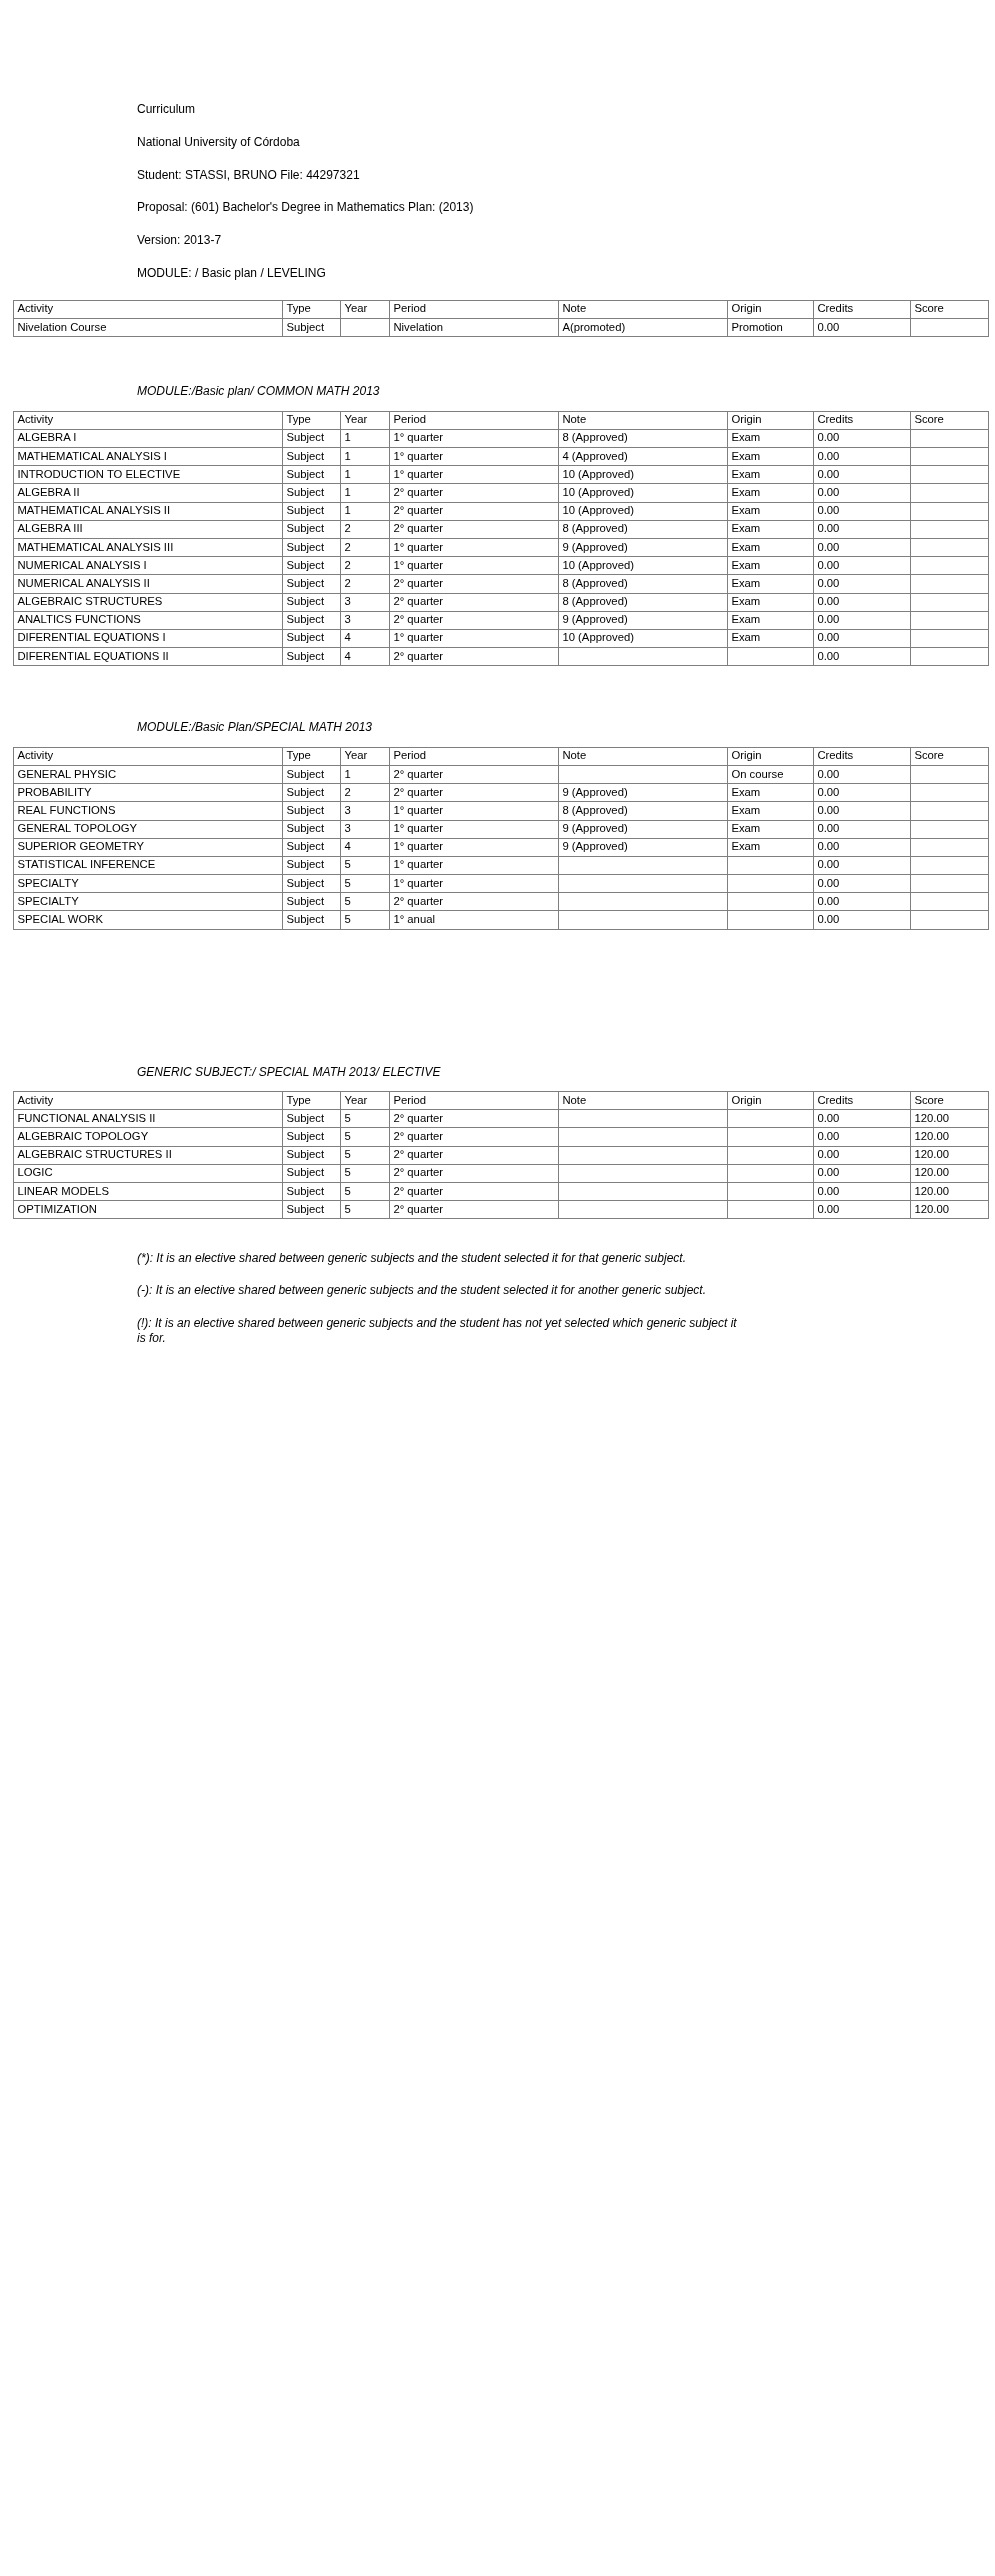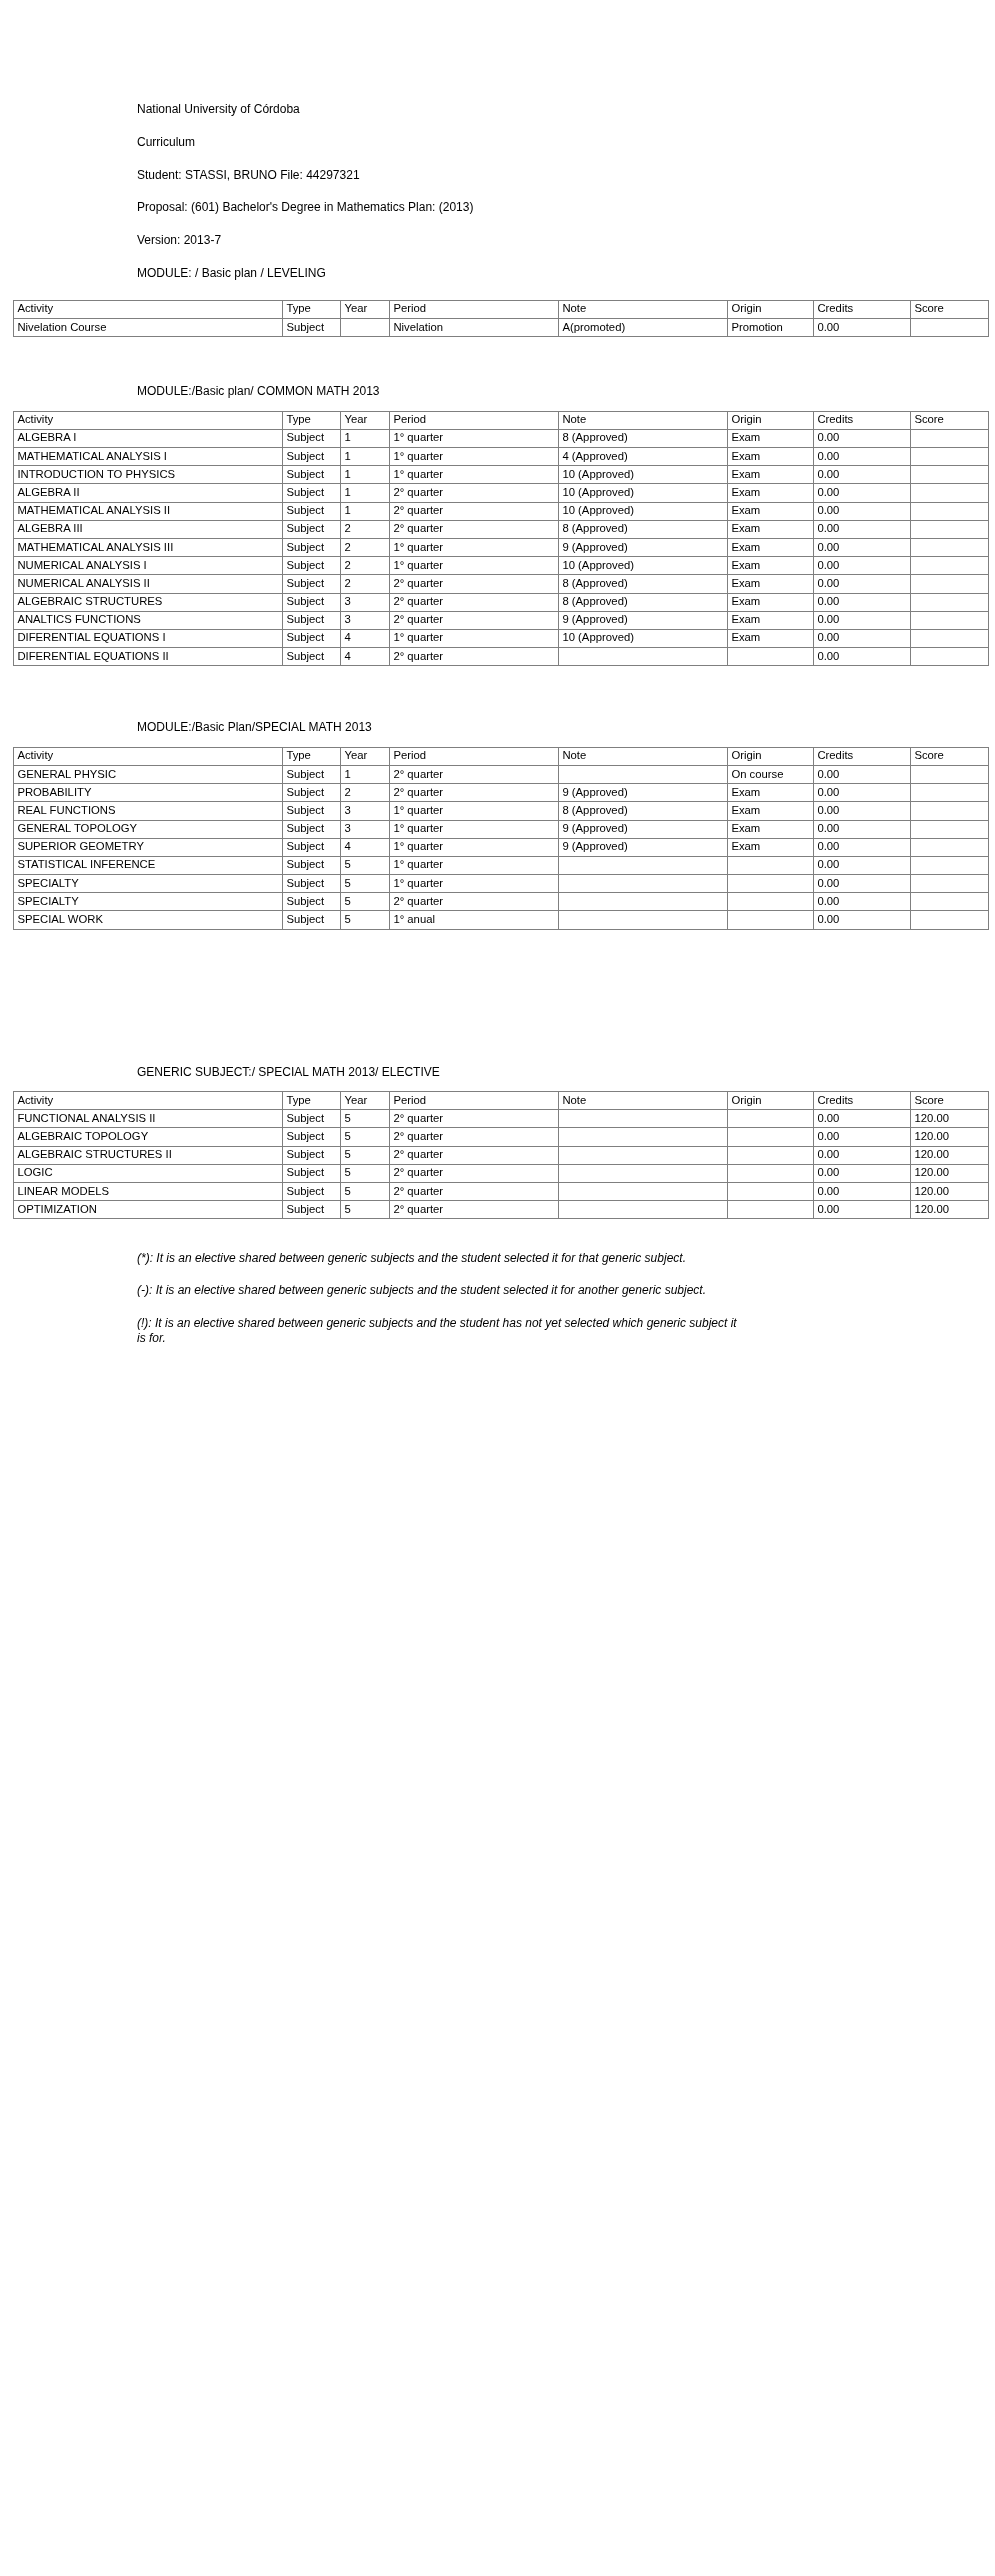--- a/index.html
+++ b/index.html
@@ -32,20 +32,21 @@
     line-height: 1.15;
     margin: 0 0 19px 0;
     white-space: nowrap;
   }
   .section-title {
     font-size: 12px;
     line-height: 1.15;
     margin: 0;
     padding-left: 137px;
     white-space: nowrap;
+    font-style: italic;
   }
   table.curr {
     border-collapse: collapse;
     width: 974px;
     margin-left: 12.5px;
     table-layout: fixed;
     font-size: 11.3px;
   }
   table.curr th,
   table.curr td {
@@ -86,22 +87,22 @@
     font-style: italic;
   }
   .note-para:last-child { margin-bottom: 16px; }
 </style>
 </head>
 <body>
 
 <div class="page">
 
   <div class="header-block">
+    <p class="header-line">Curriculum</p>
     <p class="header-line">National University of Córdoba</p>
-    <p class="header-line">Curriculum</p>
     <p class="header-line">Student: STASSI, BRUNO File: 44297321</p>
     <p class="header-line">Proposal: (601) Bachelor's Degree in Mathematics Plan: (2013)</p>
     <p class="header-line">Version: 2013-7</p>
     <p class="header-line">MODULE: / Basic plan / LEVELING</p>
   </div>
 
   <table class="curr">
     <colgroup>
       <col class="c-activity">
         <col class="c-type">
@@ -179,21 +180,21 @@
           <td>MATHEMATICAL ANALYSIS I</td>
           <td>Subject</td>
           <td>1</td>
           <td>1° quarter</td>
           <td>4 (Approved)</td>
           <td>Exam</td>
           <td>0.00</td>
           <td></td>
         </tr>
         <tr>
-          <td>INTRODUCTION TO PHYSICS</td>
+          <td>INTRODUCTION TO ELECTIVE</td>
           <td>Subject</td>
           <td>1</td>
           <td>1° quarter</td>
           <td>10 (Approved)</td>
           <td>Exam</td>
           <td>0.00</td>
           <td></td>
         </tr>
         <tr>
           <td>ALGEBRA II</td>

